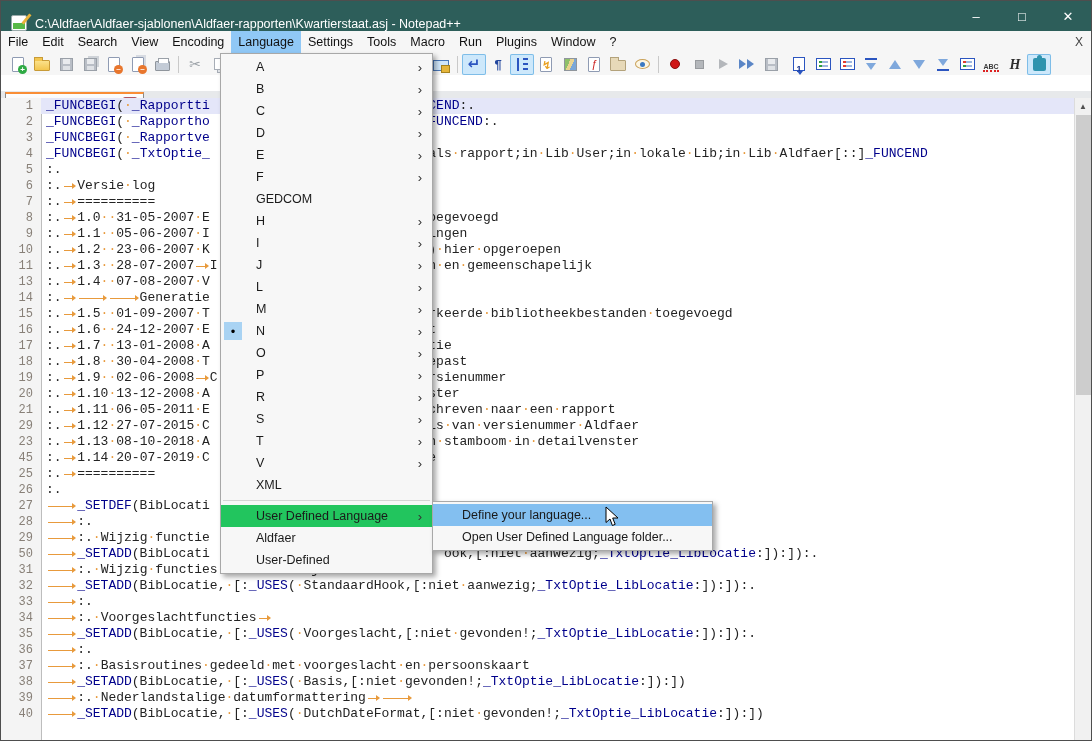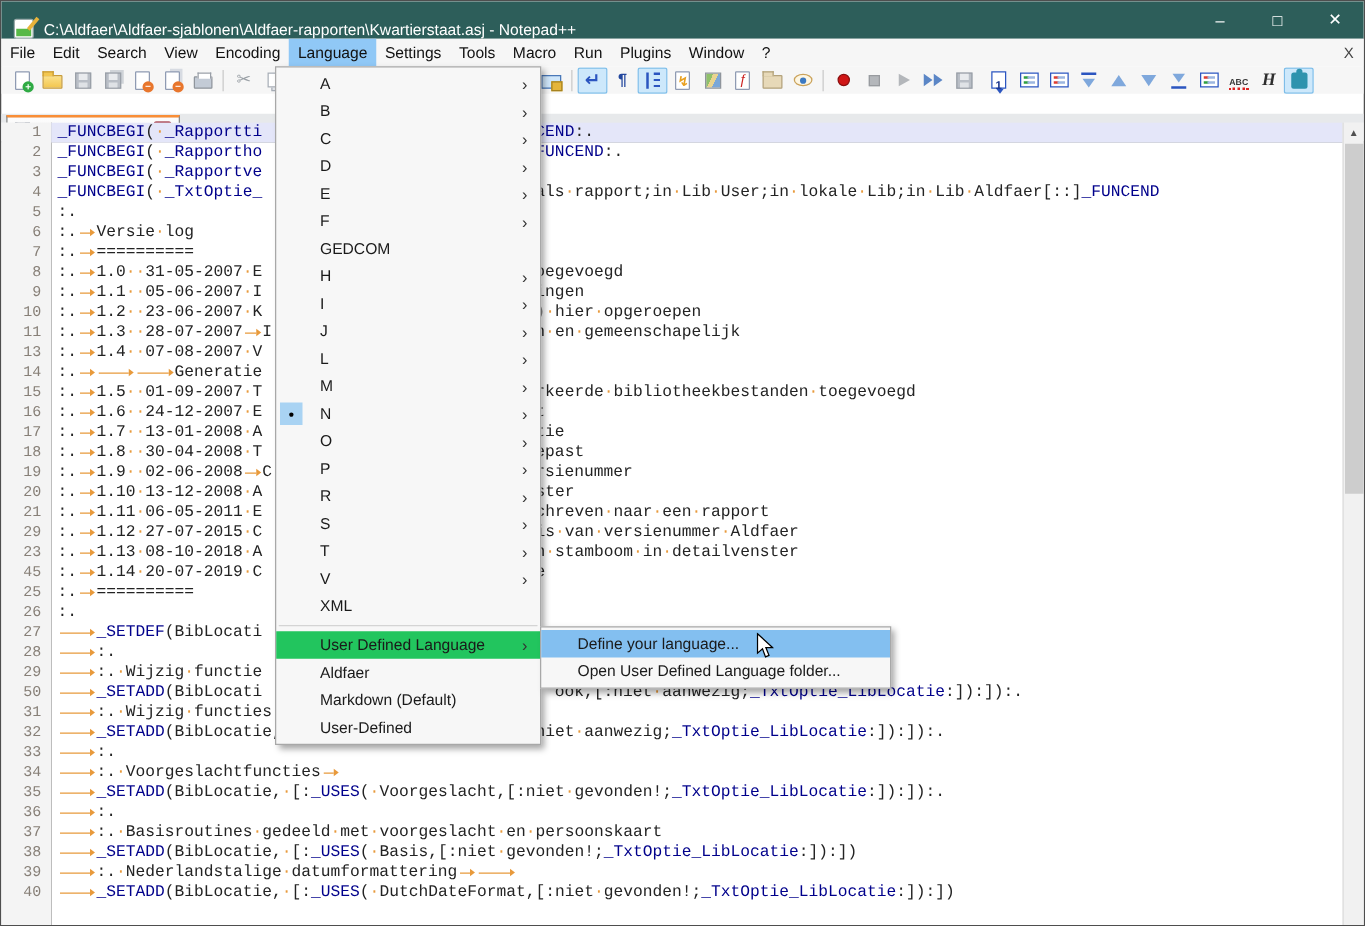--- a/index.html
+++ b/index.html
@@ -521,23 +521,20 @@
       </div>
       <div class="msep"></div>
       <div class="mitem hl">
         <span>User Defined Language</span>
         <span class="arrow">›</span>
       </div>
       <div class="mitem">
         <span>Aldfaer</span>
       </div>
       <div class="mitem">
-        <span>Markdown (Default)</span>
-      </div>
-      <div class="mitem">
         <span>User-Defined</span>
       </div>
     </div>
 
   <div class="submenu" id="udlmenu">
       <div class="smitem hl">Define your language...</div>
       <div class="smitem">Open User Defined Language folder...</div>
     </div>
 
   <div class="cursor">

